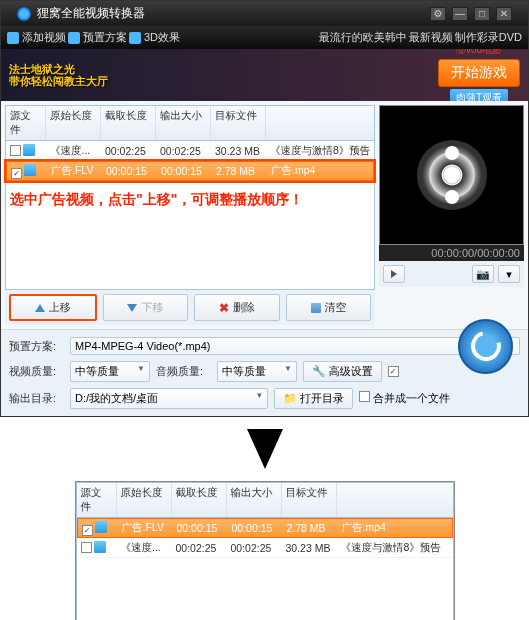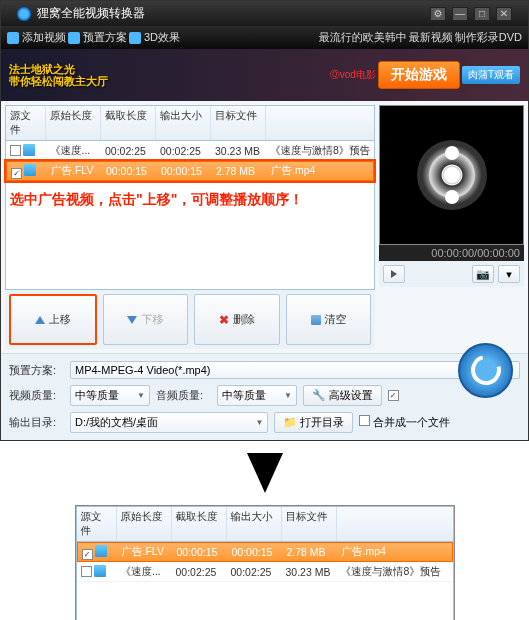--- a/index.html
+++ b/index.html
@@ -8,60 +8,60 @@
 .titlebar{background:linear-gradient(#3a3a3a,#1a1a1a);color:#fff;padding:4px 16px;display:flex;align-items:center;gap:6px}
 .titlebar .logo{width:14px;height:14px;background:radial-gradient(circle,#4db8ff 40%,#0066cc 70%);border-radius:50%}
 .titlebar .title{flex:1;font-size:12px}
 .wbtn{width:16px;height:14px;background:#555;border:1px solid #222;display:flex;align-items:center;justify-content:center;color:#ccc;font-size:10px;cursor:pointer}
 .toolbar{background:linear-gradient(#2a2a2a,#0a0a0a);padding:4px 6px;display:flex;gap:2px;color:#ddd}
 .toolbar a{color:#ddd;text-decoration:none;display:flex;align-items:center;gap:3px}
 .tbicon{width:12px;height:12px;background:#4db8ff;border-radius:2px;display:inline-block}
 .toolbar .right{margin-left:auto}
 .banner{height:52px;background:linear-gradient(90deg,#1a1a2e,#4a2a3a);display:flex;align-items:center;padding:0 8px;position:relative;overflow:hidden}
 .banner-text{color:#ffcc00;font-size:18px;font-weight:bold;text-shadow:1px 1px 2px #000;line-height:1.1}
-.banner-right{margin-left:auto;display:flex;flex-direction:row;align-items:center;gap:2px}
-.start-btn{background:linear-gradient(#ff9933,#ff6600);color:#fff;padding:4px 12px;border-radius:3px;font-weight:bold;font-size:14px;border:1px solid #cc5500}
+.banner-right{margin-left:auto;display:flex;flex-direction:column;align-items:center;gap:2px}
+.start-btn{background:linear-gradient(#ff9933,#ff6600);color:#fff;padding:4px 12px;border-radius:3px;font-weight:normal;font-size:14px;border:1px solid #cc5500}
 .mini-btn{background:linear-gradient(#5bbfff,#2a8fd8);color:#fff;padding:2px 6px;border-radius:2px;font-size:10px}
 .vod{color:#ff3333;font-size:10px}
 .content{display:flex;padding:4px;gap:4px}
 .left{flex:1}
 .right-panel{width:155px}
 .table{border:1px solid #a8c4dd;background:#fff}
 .thead{display:flex;background:linear-gradient(#f8fbfd,#e5eef6);border-bottom:1px solid #a8c4dd}
 .th{padding:3px 4px;border-right:1px solid #d5e2ee;font-size:10.5px;color:#333}
 .c0{width:40px}.c1{width:55px}.c2{width:55px}.c3{width:55px}.c4{width:55px}.c5{flex:1}
 .trow{display:flex;border-bottom:1px solid #eef4f9;align-items:center;height:20px}
 .trow.selected{background:linear-gradient(#ffb366,#ff9933);border:1px solid #ff6600}
 .td{padding:2px 4px;font-size:10.5px;color:#333;overflow:hidden;white-space:nowrap}
 .trow.selected .td{color:#fff}
 .chk{width:11px;height:11px;border:1px solid #888;background:#fff;display:inline-flex;align-items:center;justify-content:center;font-size:8px;color:#333}
 .iconcell{width:12px;height:12px;background:linear-gradient(#66ccff,#3399dd);border-radius:1px;display:inline-block;margin-left:2px}
 .table-body{height:148px;background:#fff}
 .annotation{color:#ff2200;font-size:14px;font-weight:bold;padding:10px 4px;text-align:left}
 .btnrow{display:flex;gap:6px;padding:4px;background:#eaf1f7}
-.btn{flex:1;padding:16px 6px;background:linear-gradient(#fdfdfd,#e8eef4);border:1px solid #b5c9db;border-radius:2px;display:flex;align-items:center;justify-content:center;gap:4px;color:#333;cursor:pointer}
+.btn{flex:1;padding:4px 6px;background:linear-gradient(#fdfdfd,#e8eef4);border:1px solid #b5c9db;border-radius:2px;display:flex;align-items:center;justify-content:center;gap:4px;color:#333;cursor:pointer}
 .btn.highlighted{border:2px solid #ff4400}
 .btn.disabled{color:#aaa}
 .up-arrow{border-left:5px solid transparent;border-right:5px solid transparent;border-bottom:8px solid #4488cc;width:0;height:0}
 .down-arrow{border-left:5px solid transparent;border-right:5px solid transparent;border-top:8px solid #4488cc;width:0;height:0}
 .x-icon{color:#dd3333;font-weight:bold;font-size:12px}
 .clear-icon{width:10px;height:10px;background:linear-gradient(#7fb8e8,#4a90d0);border-radius:1px}
 .preview{border:1px solid #888;background:#000;height:140px;display:flex;align-items:center;justify-content:center;position:relative}
 .reel{width:70px;height:70px;background:radial-gradient(circle,#fff 15%,#ccc 18%,#fff 20%,#333 22%,#ddd 45%,#888 48%,#333 60%);border-radius:50%;position:relative}
 .reel::before,.reel::after{content:"";position:absolute;width:14px;height:14px;background:#fff;border-radius:50%}
 .reel::before{top:6px;left:28px}
 .reel::after{bottom:6px;left:28px}
 .timebar{background:#222;color:#aaa;padding:2px 4px;text-align:right;font-size:11px}
 .player-ctrl{display:flex;gap:4px;padding:4px;background:#eaf1f7;align-items:center}
 .pbtn{width:22px;height:18px;background:linear-gradient(#fdfdfd,#e8eef4);border:1px solid #b5c9db;border-radius:2px;display:flex;align-items:center;justify-content:center;cursor:pointer}
 .play-tri{width:0;height:0;border-left:6px solid #555;border-top:4px solid transparent;border-bottom:4px solid transparent}
 .settings{padding:4px 8px;background:#eaf1f7;border-top:1px solid #cdd}
 .srow{display:flex;align-items:center;gap:6px;padding:3px 0}
 .slabel{width:55px;color:#333}
-.sel{flex:1;padding:2px 4px;background:linear-gradient(#fff,#eef4f9);border:1px solid #b5c9db;border-radius:2px;display:flex;align-items:center;justify-content:space-between}
+.sel{flex:1;padding:2px 4px;background:linear-gradient(#fff,#eef4f9);border:1px solid #b5c9db;border-radius:2px;display:flex;align-items:flex-start;justify-content:space-between}
 .sel .dd{color:#666;font-size:8px}
 .sbtn{padding:2px 8px;background:linear-gradient(#fdfdfd,#e8eef4);border:1px solid #b5c9db;border-radius:2px;display:flex;align-items:center;gap:3px;cursor:pointer}
 .bigbtn{width:55px;height:55px;background:radial-gradient(circle,#5bb5f0 30%,#2a7bc8 70%,#1a5a9a);border-radius:50%;border:2px solid #1a5a9a;display:flex;align-items:center;justify-content:center;cursor:pointer}
 .bigbtn-inner{width:30px;height:30px;border:4px solid #fff;border-radius:50%;border-top-color:transparent;transform:rotate(30deg)}
 .big-arrow{width:0;height:0;border-left:18px solid transparent;border-right:18px solid transparent;border-top:40px solid #000;margin:12px auto}
 .window2{width:380px;margin:0 auto;border:1px solid #888;background:#fff}
 .table-body2{height:130px;background:#fff}
 </style>
 </head>
 <body>

